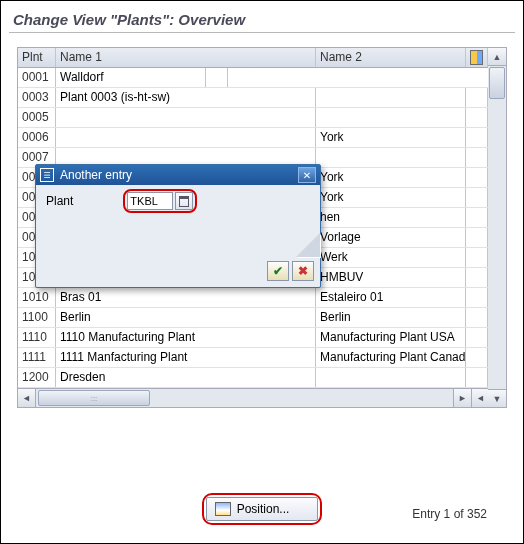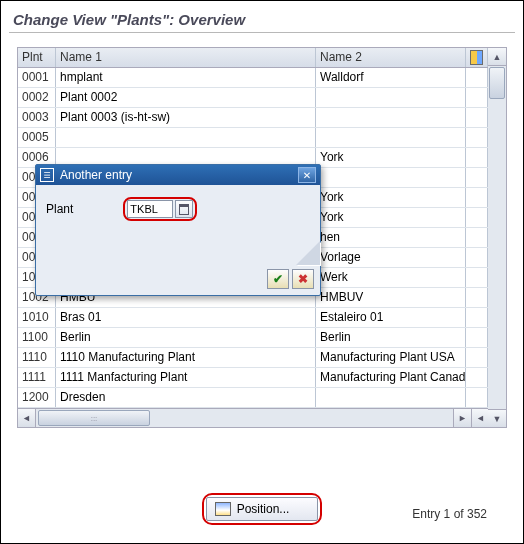--- a/index.html
+++ b/index.html
@@ -30,21 +30,21 @@
   .hscroll-dup .hsbtn{border-left:1px solid #aab;border-right:none;}
   .bottom{position:absolute;left:0;right:0;bottom:18px;display:flex;align-items:center;justify-content:center;}
   .pos-btn-wrap{border:2px solid #d40000;border-radius:10px;padding:2px;display:inline-flex;}
   .pos-btn{background:linear-gradient(#fcfcff,#e3e7f0);border:1px solid #8a95a8;border-radius:2px;height:22px;display:flex;align-items:center;gap:6px;padding:0 28px 0 8px;cursor:pointer;}
   .pos-icon{width:14px;height:12px;background:linear-gradient(#8fb7ff,#fff 60%,#ffe08a);border:1px solid #666;}
   .entry-info{position:absolute;right:36px;bottom:22px;color:#333;text-align:center;}
   .dialog{position:absolute;left:34px;top:163px;width:284px;background:#e8edf4;border:1px solid #3a6ea5;box-shadow:2px 3px 6px rgba(0,0,0,.35);border-radius:2px;}
   .dlg-bar{display:flex;align-items:center;height:20px;background:linear-gradient(#2e6fb5,#1f5396);color:#fff;font-size:12px;padding:0 4px;}
   .dlg-bar .mic{width:12px;height:12px;border:1px solid #fff;margin-right:6px;display:flex;align-items:center;justify-content:center;font-size:8px;}
   .dlg-close{margin-left:auto;width:16px;height:14px;background:linear-gradient(#6ea3e0,#2f65a6);border:1px solid #8db5e6;display:flex;align-items:center;justify-content:center;font-size:10px;cursor:pointer;}
-  .dlg-body{padding:12px 10px 6px;position:relative;min-height:62px;}
+  .dlg-body{padding:4px 10px 6px;position:relative;min-height:62px;}
   .dlg-row{display:flex;align-items:center;gap:50px;}
   .dlg-input-wrap{display:flex;align-items:center;border:2px solid #d40000;border-radius:8px;padding:1px 2px;}
   .dlg-input{width:40px;height:16px;border:1px solid #8a95a8;font-size:11px;padding:0 2px;background:#fff;}
   .dlg-sh-btn{width:16px;height:16px;margin-left:2px;border:1px solid #8a95a8;background:linear-gradient(#fdfdfe,#dfe4ee);display:flex;align-items:center;justify-content:center;cursor:pointer;}
   .dlg-sh-btn span{width:8px;height:7px;border:1px solid #556;border-top:3px solid #556;}
   .dlg-fold{position:absolute;right:0;bottom:0;width:0;height:0;border-right:24px solid #cfd7e3;border-top:24px solid transparent;}
   .dlg-fold2{position:absolute;right:0;bottom:0;width:0;height:0;border-right:24px solid #fff;border-top:24px solid transparent;transform:translate(1px,1px);}
   .dlg-foot{display:flex;gap:3px;justify-content:flex-end;padding:4px 6px 6px;}
   .dlg-btn{width:20px;height:18px;border:1px solid #8a95a8;background:linear-gradient(#fdfdfe,#e8dfb4);display:flex;align-items:center;justify-content:center;cursor:pointer;font-size:12px;}
   .ok{color:#1a7f1a;font-weight:bold;}
@@ -62,28 +62,21 @@
         <div class="cell c-plnt">Plnt</div>
         <div class="cell c-n1">Name 1</div>
         <div class="cell c-n2">Name 2</div>
         <div class="cell c-cfg">
             <div class="cfg-icon"></div>
           </div>
       </div>
       <div id="tbody">
           <div class="row">
             <div class="cell c-plnt">0001</div>
-            <div class="cell c-n1">hmplant</div>
             <div class="cell c-n2">Walldorf</div>
-            <div class="cell c-cfg"></div>
-          </div>
-          <div class="row">
-            <div class="cell c-plnt">0002</div>
-            <div class="cell c-n1">Plant 0002</div>
-            <div class="cell c-n2"></div>
             <div class="cell c-cfg"></div>
           </div>
           <div class="row">
             <div class="cell c-plnt">0003</div>
             <div class="cell c-n1">Plant 0003 (is-ht-sw)</div>
             <div class="cell c-n2"></div>
             <div class="cell c-cfg"></div>
           </div>
           <div class="row">
             <div class="cell c-plnt">0005</div>

